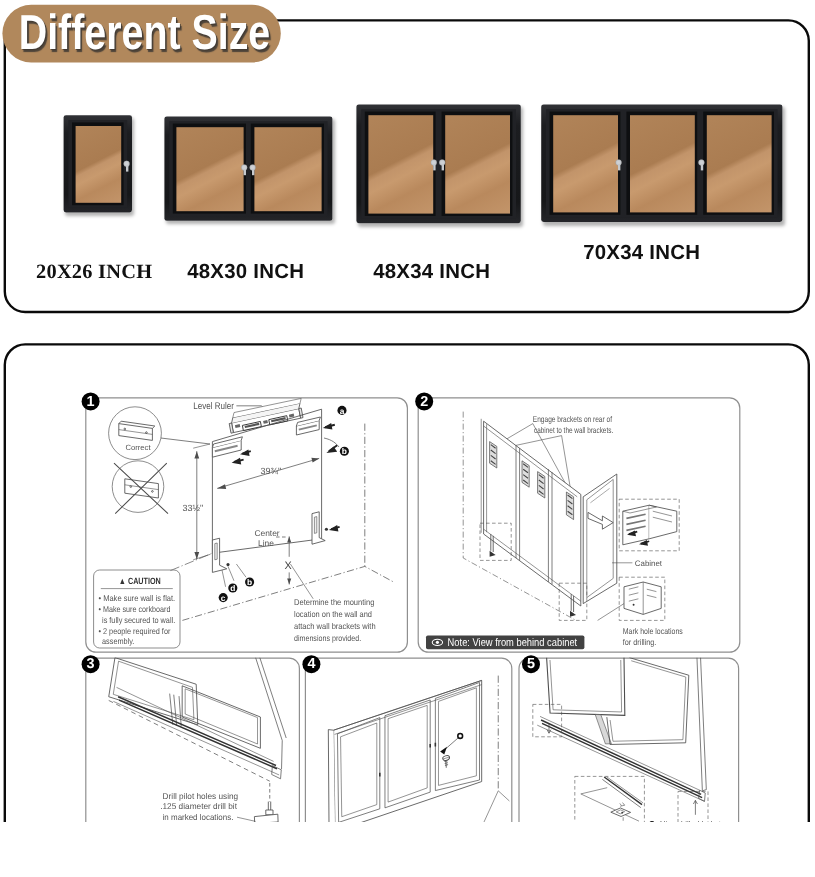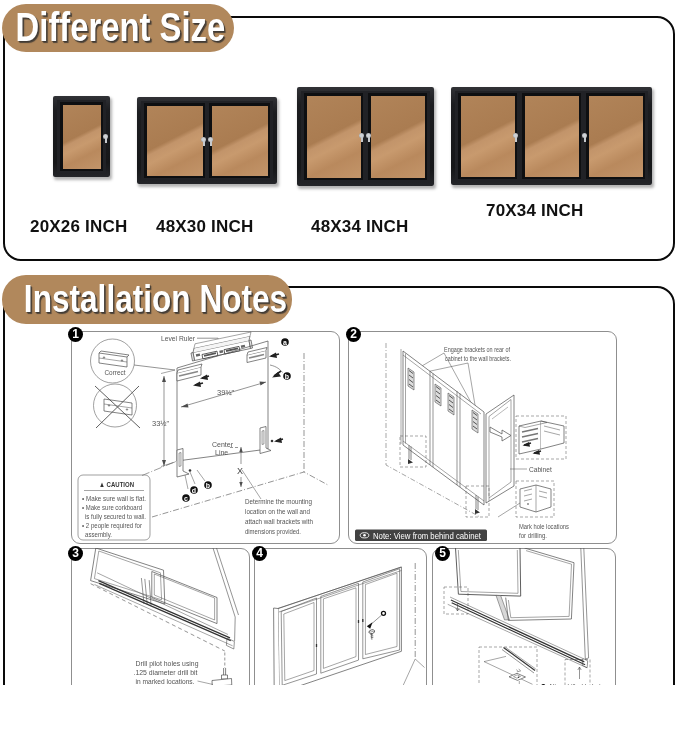--- a/index.html
+++ b/index.html
@@ -75,31 +75,30 @@
           <div class="cork"></div>
         </div>
       <div class="door" style="right:3px;width:59px;">
           <div class="cork"></div>
         </div>
     </div>
     <div class="lock" style="left:62px;top:46px;"></div>
     <div class="lock" style="left:131px;top:46px;"></div>
   </div>
 
-  <div class="seclabel" style="left:30px;top:217px;">20X26 INCH</div>
+  <div class="seclabel" style="left:30px;top:217px;font-family:Liberation Serif, serif;">20X26 INCH</div>
 
   <div class="seclabel" style="left:156px;top:217px;text-align:right;">48X30 INCH</div>
 
   <div class="seclabel" style="left:311px;top:217px;">48X34 INCH</div>
 
   <div class="seclabel" style="left:486px;top:201px;">70X34 INCH</div>
 
   <div class="abs" style="left:3px;top:286px;width:672px;height:440px;border:2px solid #0a0a0a;border-radius:18px;box-sizing:border-box;"></div>
 
-  <div class="badge" style="left:2px;top:275px;width:290px;height:49px;font-size:39px;line-height:48px;"><span style="display:inline-block;transform:scaleX(0.81);transform-origin:0 50%;padding-left:27px;">Installation Notes</span></div>
 
   <div class="panel" style="left:71px;top:331px;width:267px;height:211px;"></div>
 
   <svg class="abs" style="left:71px;top:331px;" width="267" height="211" viewBox="0 0 267 211">
     <g fill="none" stroke="#4d4d4d" stroke-width="0.7">
 
       <g>
         <circle cx="41.5" cy="30" r="22" stroke="#777"></circle>
         <path d="M28 22 L56 26 L56 36 L28 32 Z"></path>
         <path d="M28 22 L30 20 L58 24 L56 26"></path>

